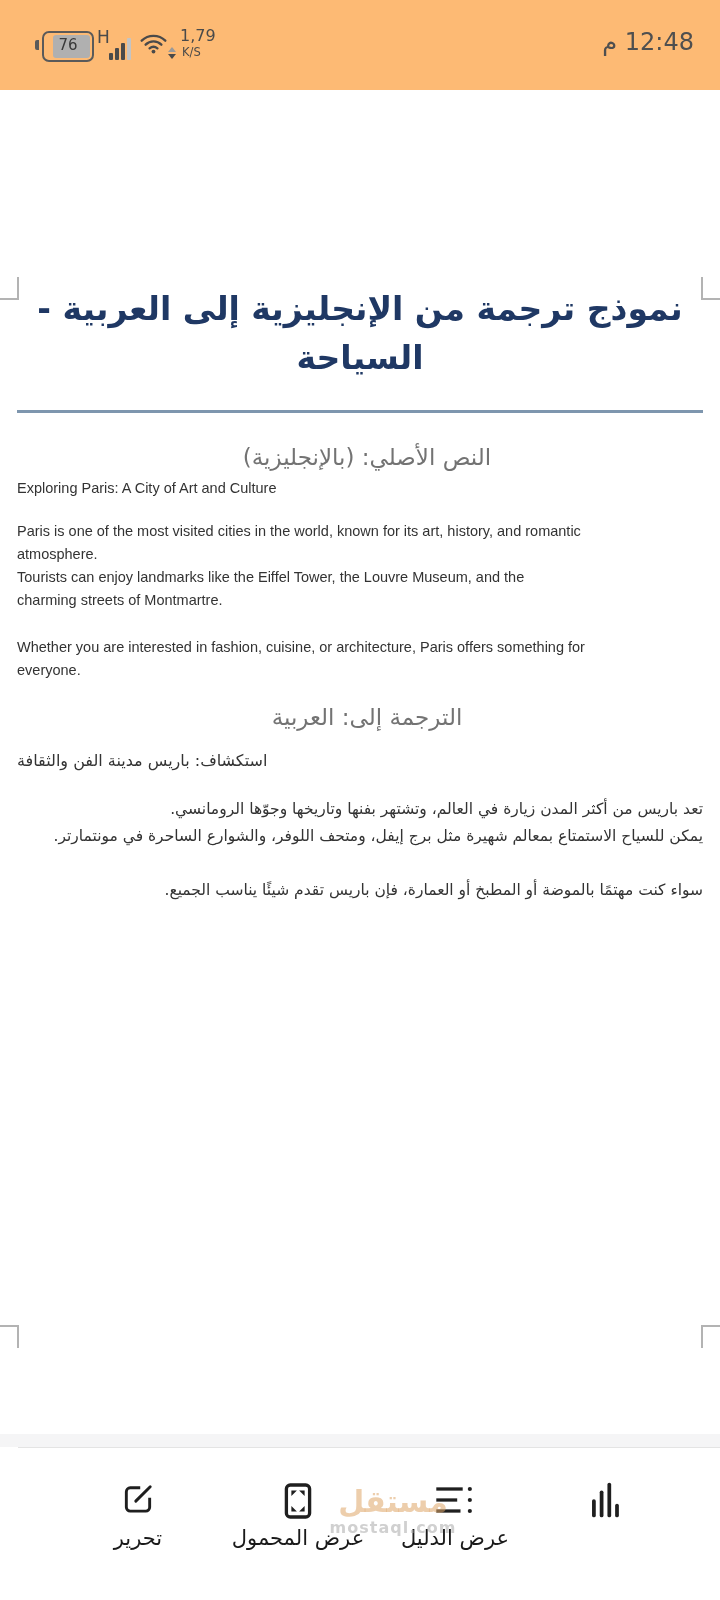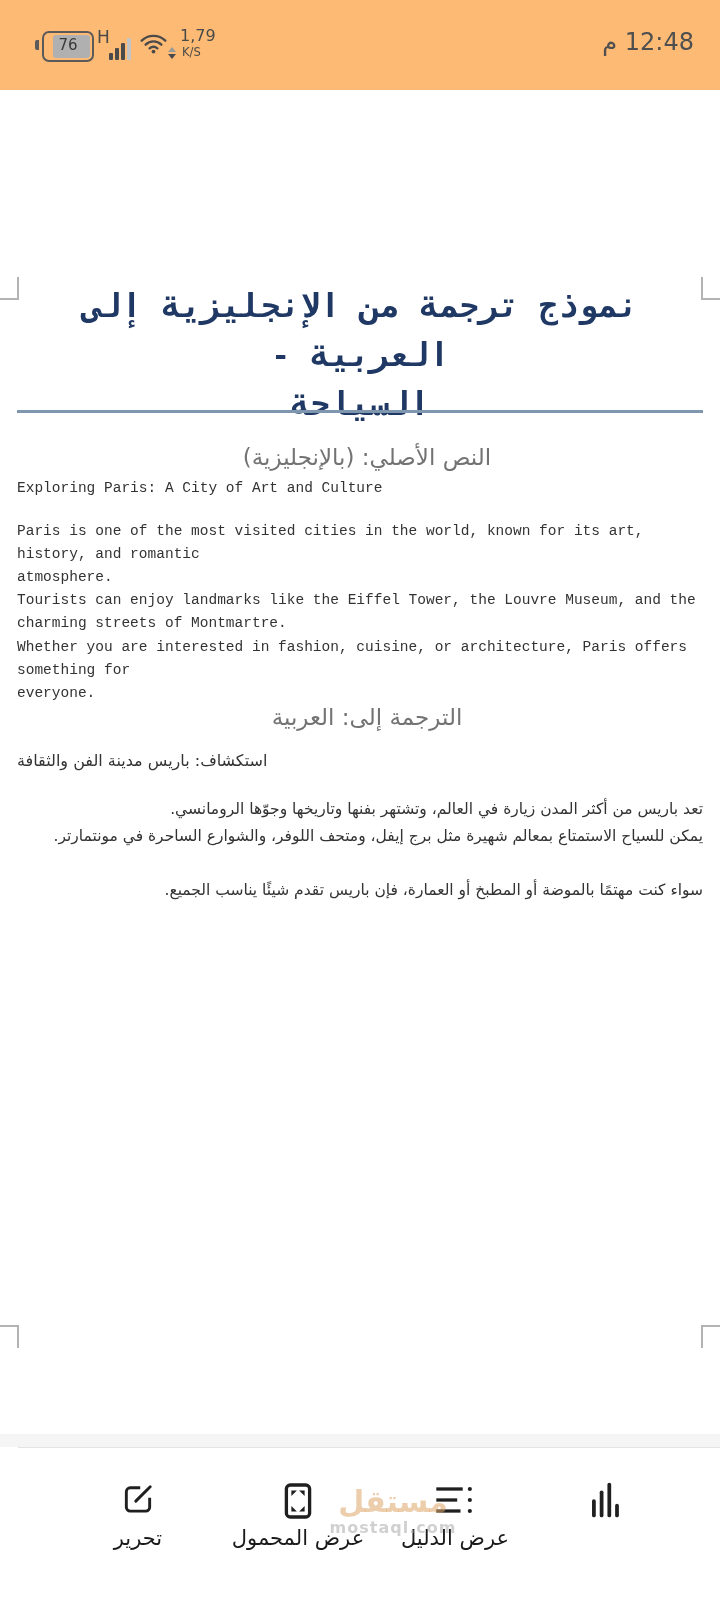--- a/index.html
+++ b/index.html
@@ -40,29 +40,29 @@
 
   
   .doc{left:0;top:182px;width:720px;height:1252px;background:#fff;}
   .corner{position:absolute;width:17px;height:21px;}
   .c-tl{left:0;top:95px;border-right:2px solid #b3b3b3;border-bottom:2px solid #b3b3b3;}
   .c-tr{right:0;top:95px;border-left:2px solid #b3b3b3;border-bottom:2px solid #b3b3b3;}
   .c-bl{left:0;top:1143px;border-right:2px solid #b3b3b3;border-top:2px solid #b3b3b3;}
   .c-br{right:0;top:1143px;border-left:2px solid #b3b3b3;border-top:2px solid #b3b3b3;}
 
   .doc-title{left:17px;top:102px;width:686px;text-align:center;direction:rtl;
-    font-size:33px;line-height:49px;font-weight:700;color:#1f3864;white-space:pre-line;font-family:Liberation Mono, monospace;}
+    font-size:33px;line-height:49px;font-weight:700;color:#1f3864;white-space:pre-line;}
   .title-rule{left:17px;top:228px;width:686px;height:3px;background:#7e96ae;}
 
   .h-blue{left:17px;width:700px;direction:rtl;text-align:center;font-size:23px;font-weight:400;color:#737373;}
   .h-original{top:262px;}
   .h-translation{top:522px;}
 
   .eng{left:17px;width:700px;direction:ltr;text-align:left;color:#333;
-    font-family:Liberation Mono, monospace;font-size:14.5px;line-height:23px;white-space:pre-line;}
+    font-family:Liberation Sans, sans-serif;font-size:14.5px;line-height:23px;white-space:pre-line;}
   .eng-sub{top:295px;}
   .eng-p1{top:338px;}
   .eng-p2{top:454px;}
 
   .ar{left:17px;width:686px;direction:rtl;color:#333;font-size:15.5px;line-height:27px;white-space:pre-line;}
   .ar-sub{top:565px;text-align:left;font-size:16px;}
   .ar-p1{top:614px;text-align:right;}
   .ar-p2{top:695px;text-align:right;}
 
   

